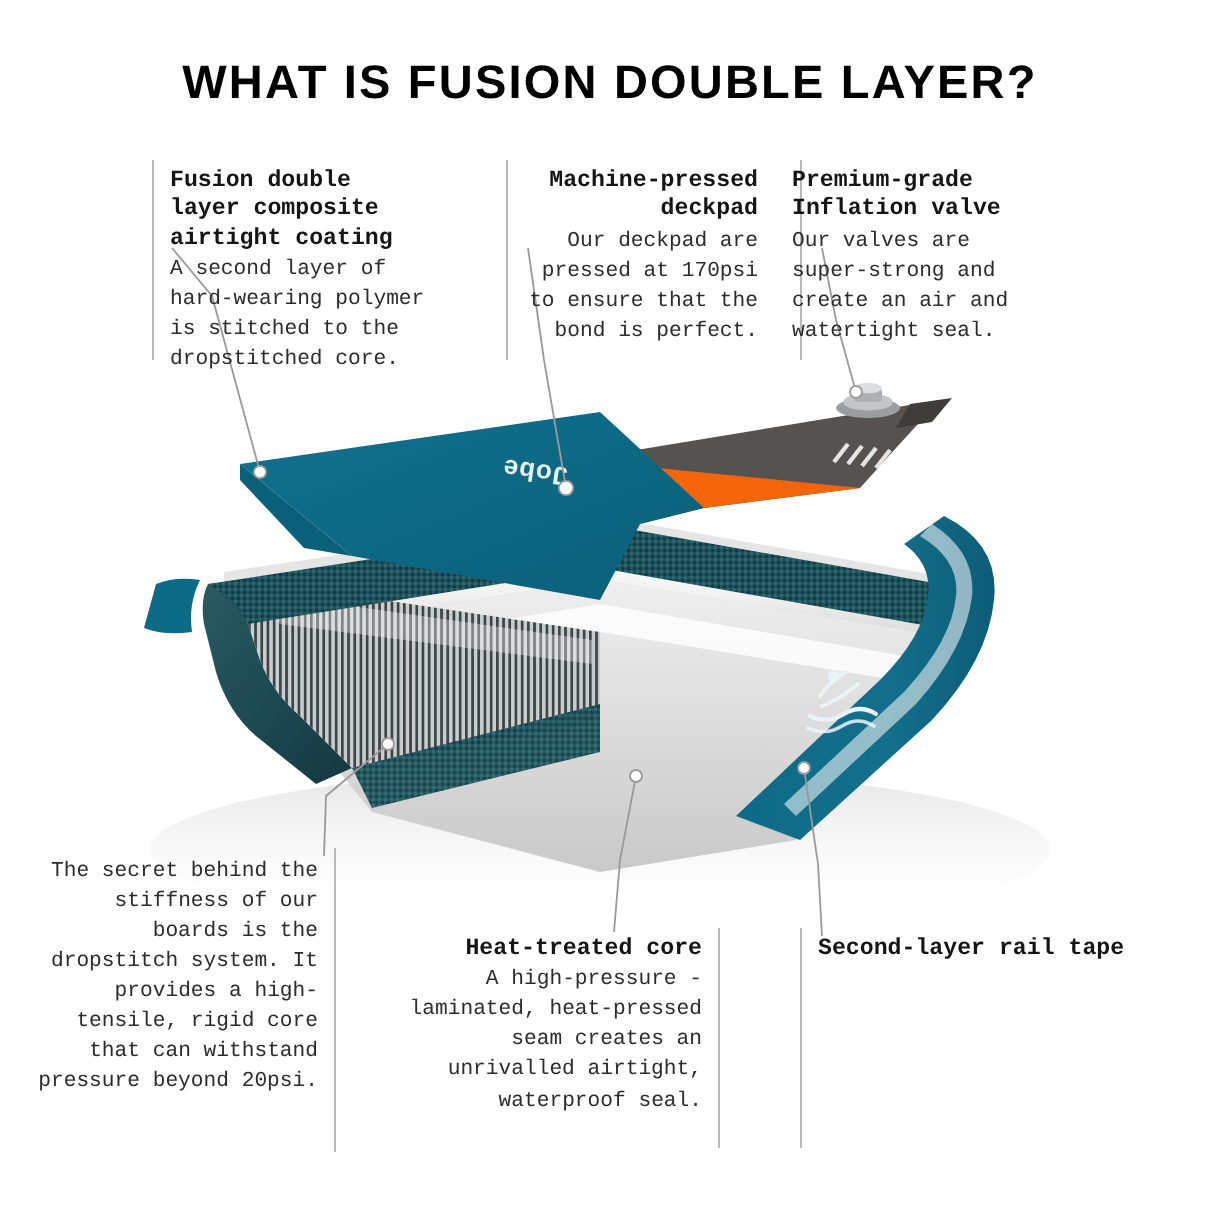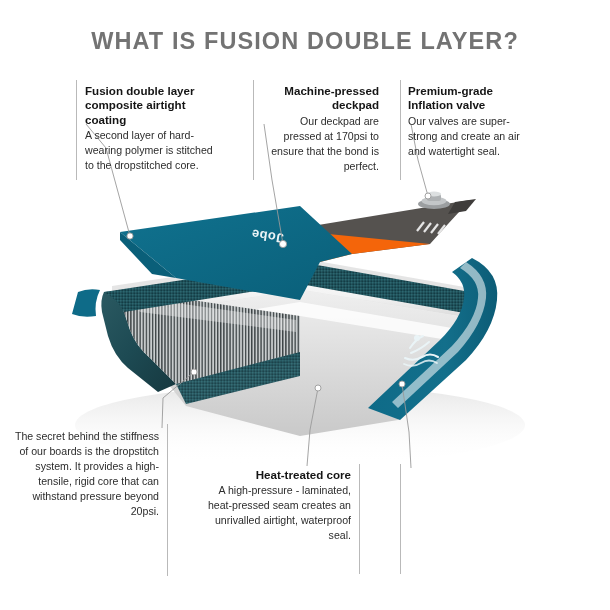--- a/index.html
+++ b/index.html
@@ -16,25 +16,25 @@
   }
 
   
   .title {
     position: absolute;
     top: 28px; left: 0; width: 610px;
     text-align: center;
     font-size: 23.5px;
     font-weight: bold;
     letter-spacing: 1.1px;
-    color: #737373;
-  }
-
-  
-  .callout { position: absolute; }
+    color: #000000;
+  }
+
+  
+  .callout { position: absolute; font-family: Liberation Mono, monospace; }
   .callout .c-head {
     font-size: 11.6px;
     font-weight: bold;
     color: #151515;
     line-height: 1.24;
   }
   .callout .c-body {
     font-size: 10.6px;
     color: #2c2c2c;
     line-height: 1.42;
@@ -46,21 +46,21 @@
   
   .vrule {
     position: absolute;
     width: 1px;
     background: #b9b9b9;
   }
 
   
   #cal-coating   { left: 85px;  top: 84px;  width: 132px; }
   #cal-deckpad   { left: 263px; top: 84px;  width: 116px; text-align: right; }
-  #cal-valve     { left: 408px; top: 84px;  width: 128px; }
+  #cal-valve     { left: 396px; top: 84px;  width: 128px; }
   
   #cal-dropstitch{ left: 14px;  top: 428px; width: 145px; }
   #cal-seam      { left: 203px; top: 468px; width: 148px; }
   #cal-railtape  { left: 409px; top: 468px; width: 160px; }
 
   
   #art { position: absolute; left: 0; top: 0; width: 610px; height: 610px; }
 </style>
 </head>
 <body>
@@ -236,15 +236,16 @@
   </div>
 
   <div class="vrule" style="left:359px; top:464px; height:110px;"></div>
   <div class="callout align-right" id="cal-seam">
     <div class="c-head">Heat-treated core</div>
     <div class="c-body">A high-pressure - laminated, heat-pressed seam creates an unrivalled airtight, waterproof seal.</div>
   </div>
 
   <div class="vrule" style="left:400px; top:464px; height:110px;"></div>
   <div class="callout align-left" id="cal-railtape">
+    <div class="c-head">Second-layer rail tape</div>
   </div>
 
 </div>
 
 </body></html>

